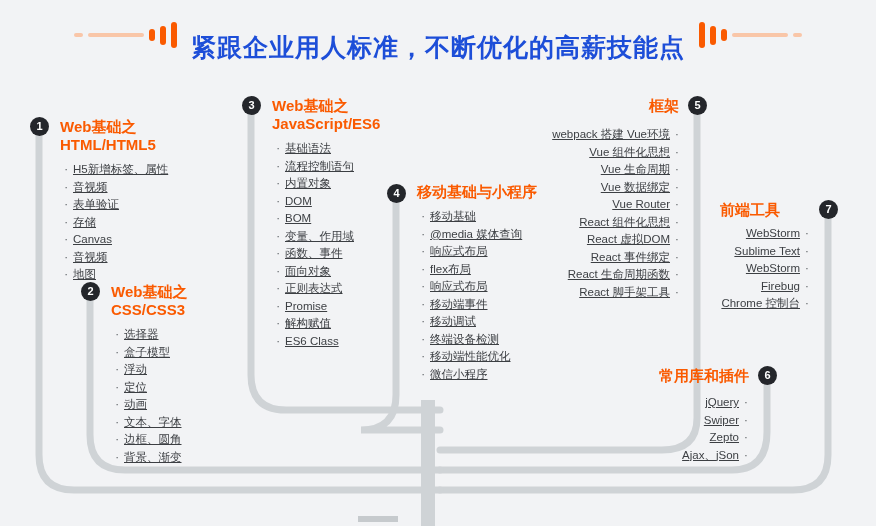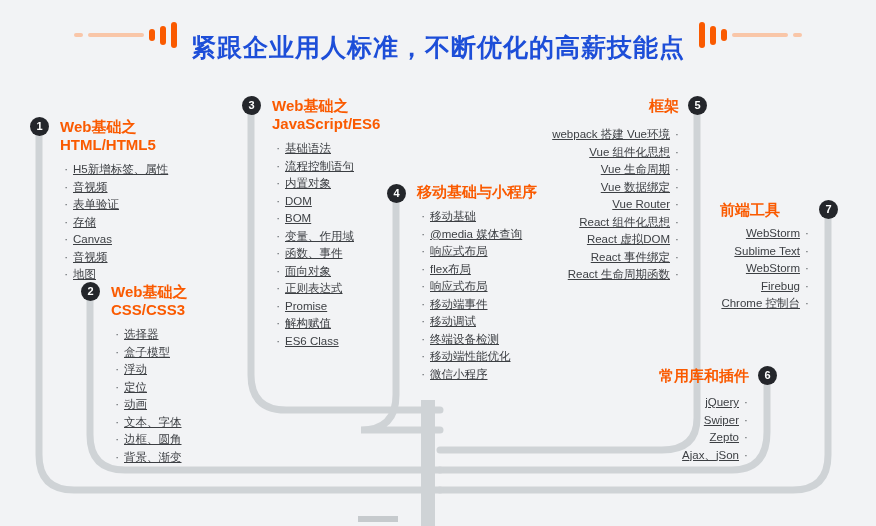--- a/index.html
+++ b/index.html
@@ -185,20 +185,21 @@
   <ul class="items right" style="left:480px;top:126px;width:200px;">
     <li>webpack 搭建 Vue环境</li>
     <li>Vue 组件化思想</li>
     <li>Vue 生命周期</li>
     <li>Vue 数据绑定</li>
     <li>Vue Router</li>
     <li>React 组件化思想</li>
     <li>React 虚拟DOM</li>
     <li>React 事件绑定</li>
     <li>React 生命周期函数</li>
+    <li>React 脚手架工具</li>
   </ul>
 </div>
 
 <div class="node">
   <div class="circle" style="left:758px;top:366px;">6</div>
   <div class="heading" style="left:639px;top:367px;width:110px;text-align:right;">
     <div>常用库和插件</div>
   </div>
   <ul class="items right" style="left:589px;top:394px;width:160px;">
     <li>jQuery</li>

